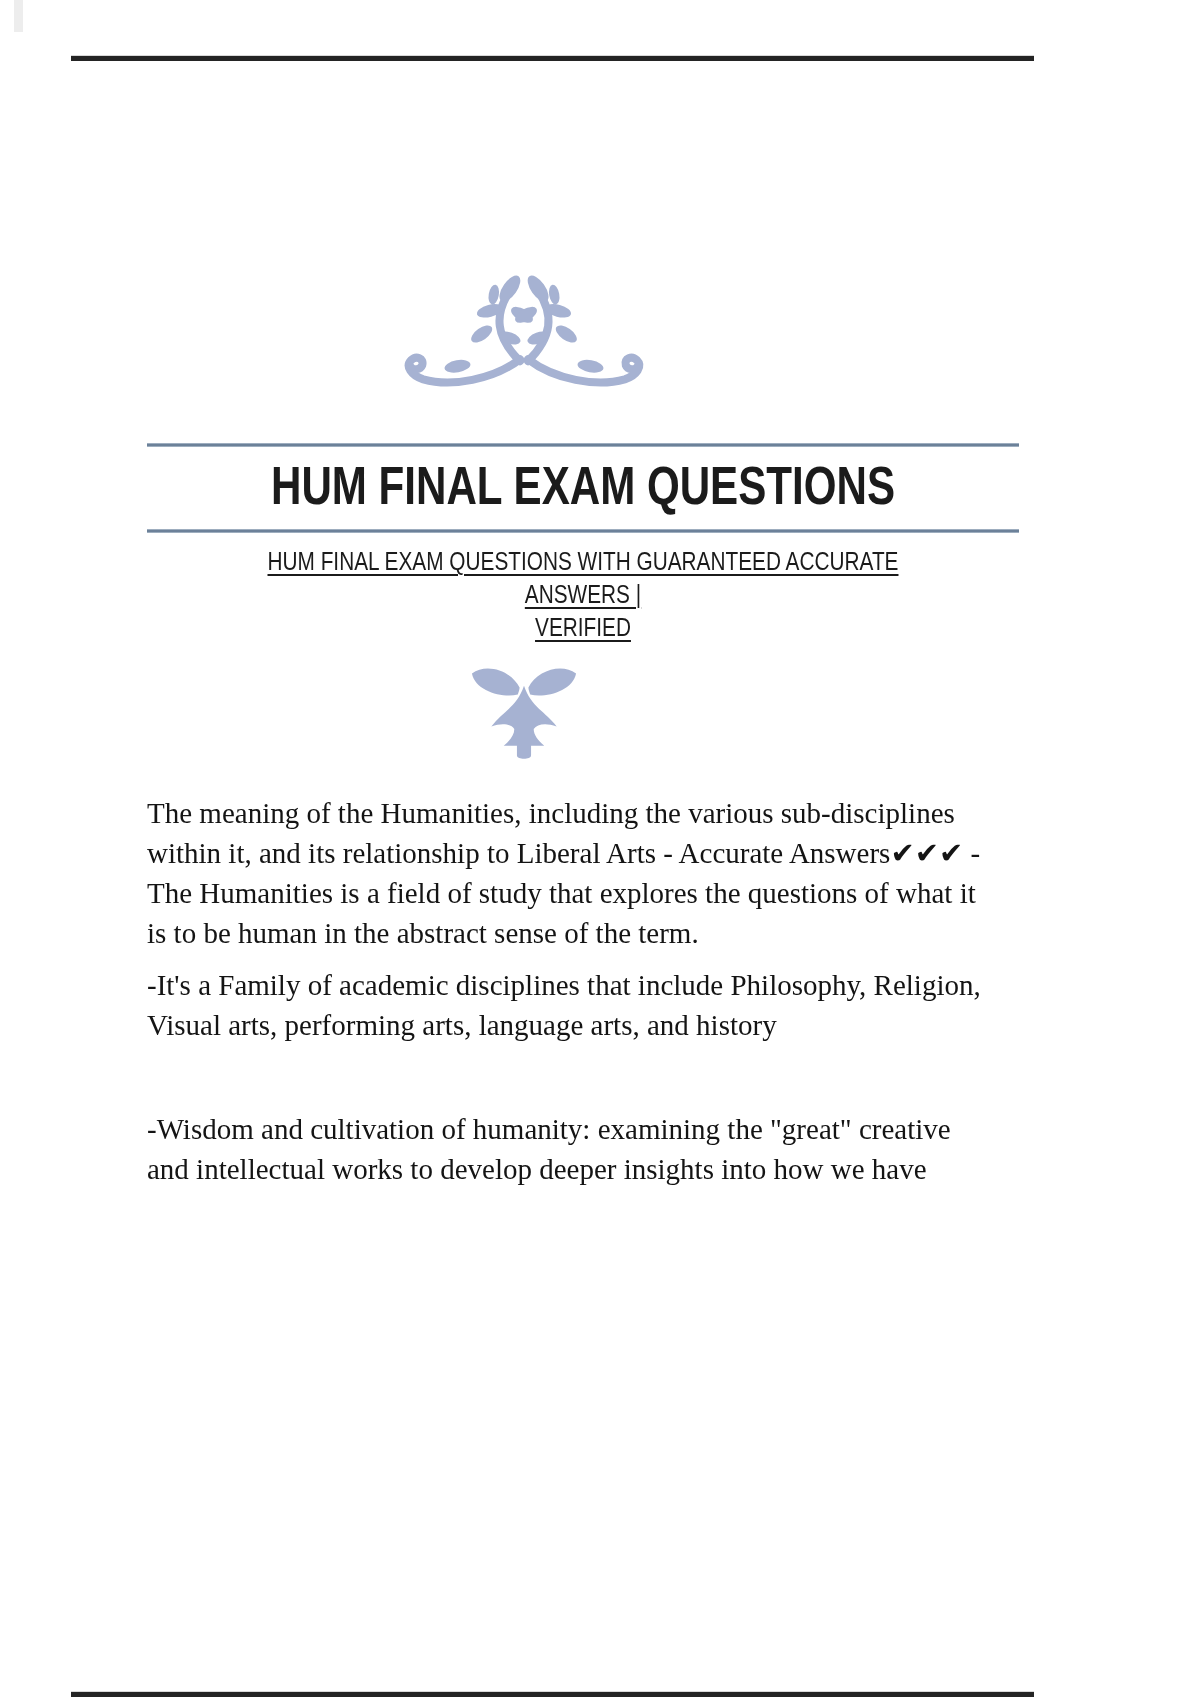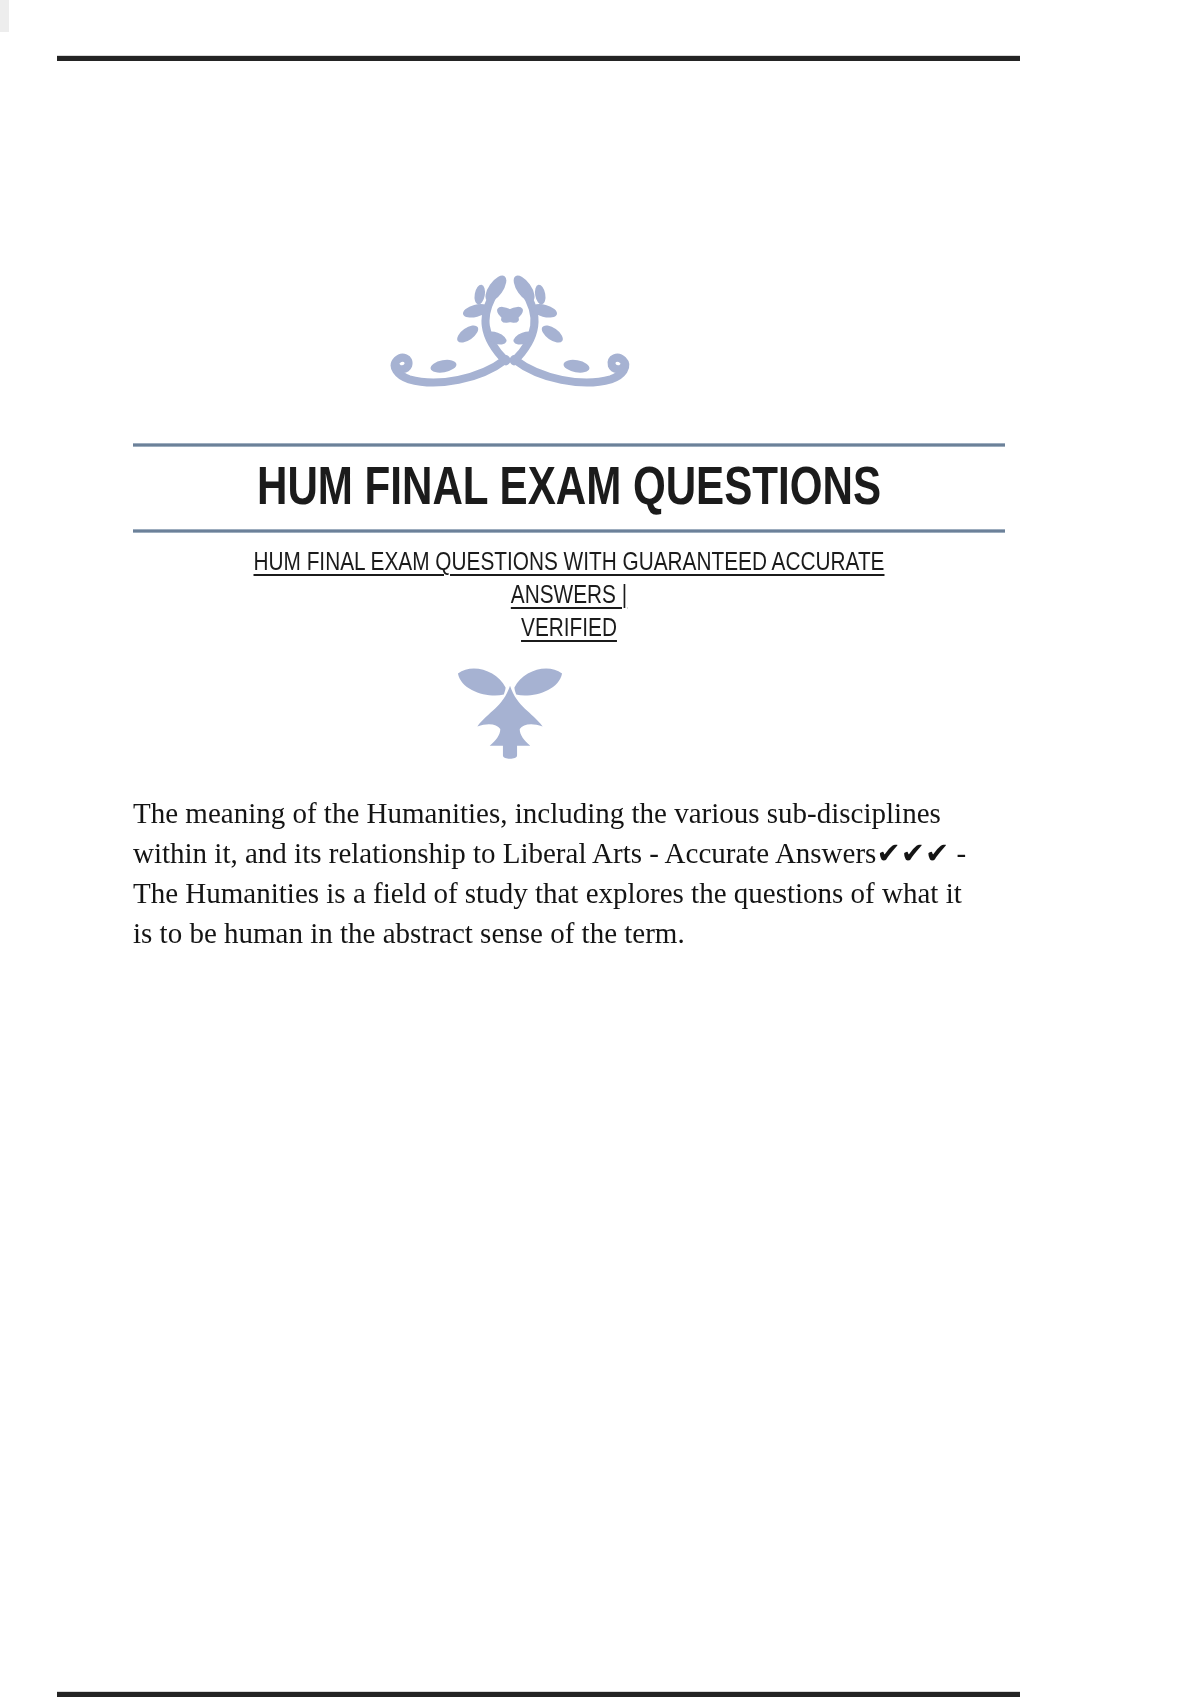--- a/index.html
+++ b/index.html
@@ -3,20 +3,21 @@
 <meta charset="utf-8">
 <style>
   html,body{margin:0;padding:0;background:#ffffff;}
   .page{
     position:relative;
     width:1020px;
     height:1700px;
     background:#ffffff;
     overflow:hidden;
     font-family:"Liberation Serif", serif;
+    margin-left:14px;
   }
   .corner-artifact{
     position:absolute;left:0;top:0;width:9px;height:32px;background:#ededed;
   }
   .rule-black{
     position:absolute;left:57px;width:1084px;height:5px;
     background:#242424;border-top:1px solid #d9d9d9;
   }
   .rule-black.top{top:55px;}
   .rule-black.bottom{top:1691px;}
@@ -115,18 +116,22 @@
                C77,116 93,116 93,111 L93,100 L108,100 C101,94 96,88 96,81
                C100,75 110,74 122,78 C110,62 93,56 85,32 Z"></path>
     </g>
   </svg>
 
   <div class="body-text">
     <p class="para">The meaning of the Humanities, including the various sub-disciplines
 within it, and its relationship to Liberal Arts - Accurate Answers✔✔✔ -
 The Humanities is a field of study that explores the questions of what it
 is to be human in the abstract sense of the term.</p>
+    <p class="para">-It's a Family of academic disciplines that include Philosophy, Religion,
+Visual arts, performing arts, language arts, and history</p>
     <p class="para"></p>
+    <p class="para">-Wisdom and cultivation of humanity: examining the "great" creative
+and intellectual works to develop deeper insights into how we have</p>
   </div>
 
   <div class="rule-black bottom"></div>
 
 </div>
 
 </body></html>

